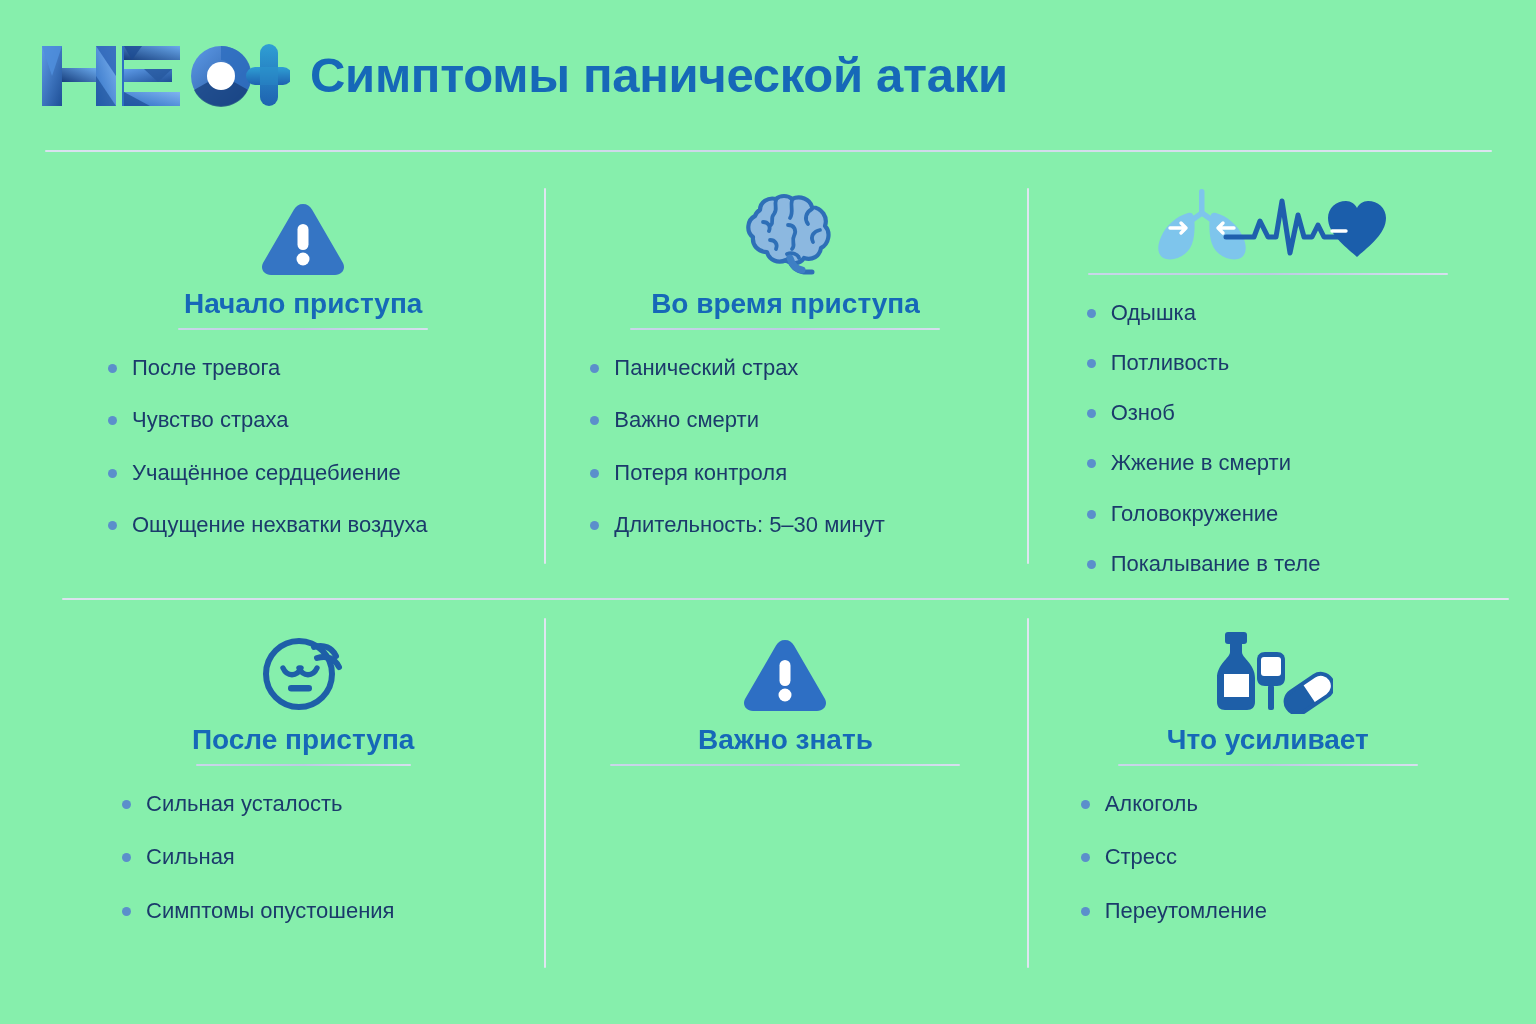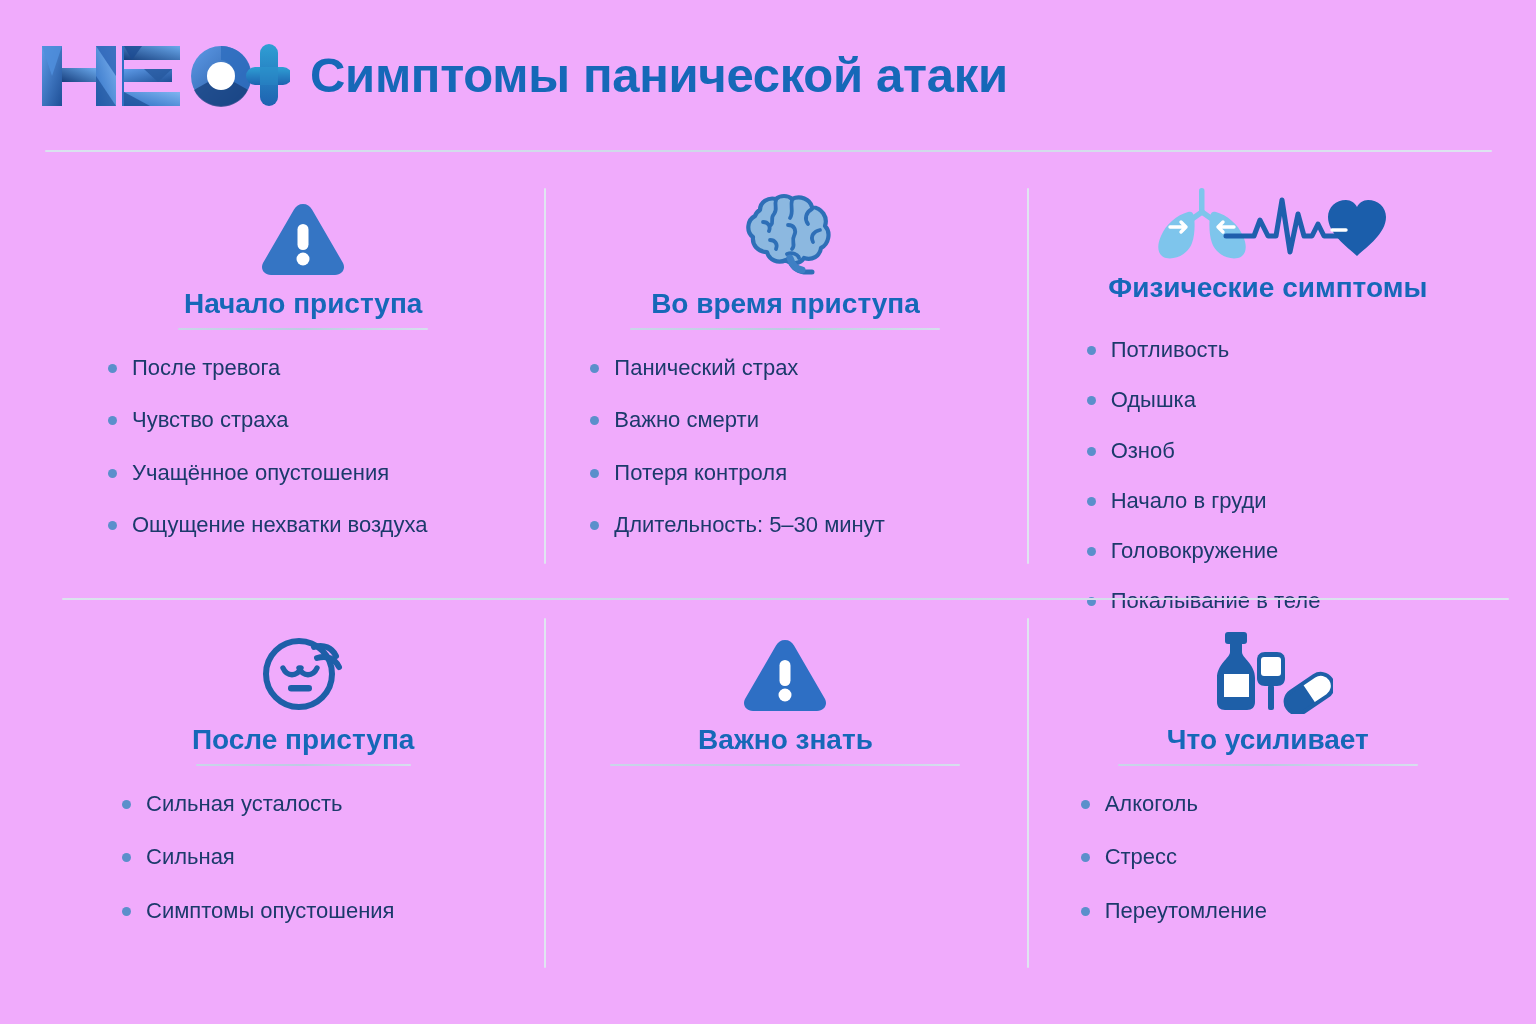--- a/index.html
+++ b/index.html
@@ -13,21 +13,21 @@
     height: 1024px;
     overflow: hidden;
     font-family: "Liberation Sans", "DejaVu Sans", sans-serif;
     -webkit-font-smoothing: antialiased;
   }
 
   .page {
     position: relative;
     width: 1536px;
     height: 1024px;
-    background: #f0abfc;
+    background: #86efac;
     box-sizing: border-box;
   }
 
   
   .header {
     position: absolute;
     left: 0;
     top: 0;
     width: 1536px;
     height: 152px;
@@ -257,21 +257,21 @@
             <path d="M44 4 C48 4 51 6 53 9.5 L84 63 C87 69 83 75 76 75 L12 75 C5 75 1 69 4 63 L35 9.5 C37 6 40 4 44 4 Z" fill="#3575C4"></path>
             <rect x="38.5" y="24" width="11" height="26" rx="5.5" fill="#ffffff"></rect>
             <circle cx="44" cy="59" r="6.5" fill="#ffffff"></circle>
           </svg>
         </div>
         <div class="card-title">Начало приступа</div>
         <div class="title-rule"></div>
         <ul class="bullets">
           <li>После тревога</li>
           <li>Чувство страха</li>
-          <li>Учащённое опустошения</li>
+          <li>Учащённое сердцебиение</li>
           <li>Ощущение нехватки воздуха</li>
         </ul>
       </div>
 
       <div class="col c-during">
         <div class="icon-wrap">
           <svg width="110" height="86" viewBox="0 0 110 86">
             <g fill="#8CB8E0" stroke="#2E6FB7" stroke-width="4.2" stroke-linejoin="round" stroke-linecap="round">
               <path d="M30 18 C30 10 38 5 46 7 C50 3 58 3 62 7 C70 3 80 7 82 15 C92 16 98 25 95 34 C101 40 99 52 91 56 C90 64 82 69 74 66 C70 72 61 73 56 68 C48 72 39 68 37 60 C28 60 22 53 23 45 C16 40 17 28 25 24 C26 21 28 19 30 18 Z"></path>
             </g>
@@ -312,27 +312,26 @@
               <path d="M24 41 L40 41 L35 36 M40 41 L35 46" stroke="#ffffff" stroke-width="3.4" fill="none" stroke-linecap="round" stroke-linejoin="round"></path>
               <path d="M88 41 L72 41 L77 36 M72 41 L77 46" stroke="#ffffff" stroke-width="3.4" fill="none" stroke-linecap="round" stroke-linejoin="round"></path>
             </g>
 
             <polyline points="80,50 108,50 114,34 122,50 130,50 136,14 144,66 152,28 158,50 166,50 172,38 178,50 196,50" fill="none" stroke="#1F5FAD" stroke-width="5" stroke-linecap="round" stroke-linejoin="round"></polyline>
 
             <path d="M208 14 C198 14 190 21 190 31 C190 47 208 60 219 70 C230 60 248 47 248 31 C248 21 240 14 230 14 C225 14 221 17 219 21 C217 17 213 14 208 14 Z" transform="translate(-8,0)" fill="#1B5EAB"></path>
             <path d="M186 44 L200 44" stroke="#ffffff" stroke-width="3.4" stroke-linecap="round" fill="none"></path>
           </svg>
         </div>
-        <div class="card-title">Физические симптомы</div>
         <div class="title-rule"></div>
         <ul class="bullets">
+          <li>Одышка</li>
           <li>Потливость</li>
-          <li>Одышка</li>
           <li>Озноб</li>
-          <li>Начало в груди</li>
+          <li>Жжение в смерти</li>
           <li>Головокружение</li>
           <li>Покалывание в теле</li>
         </ul>
       </div>
 
       <div class="row-rule"></div>
     </div>
 
     <div class="row row-2">
 

